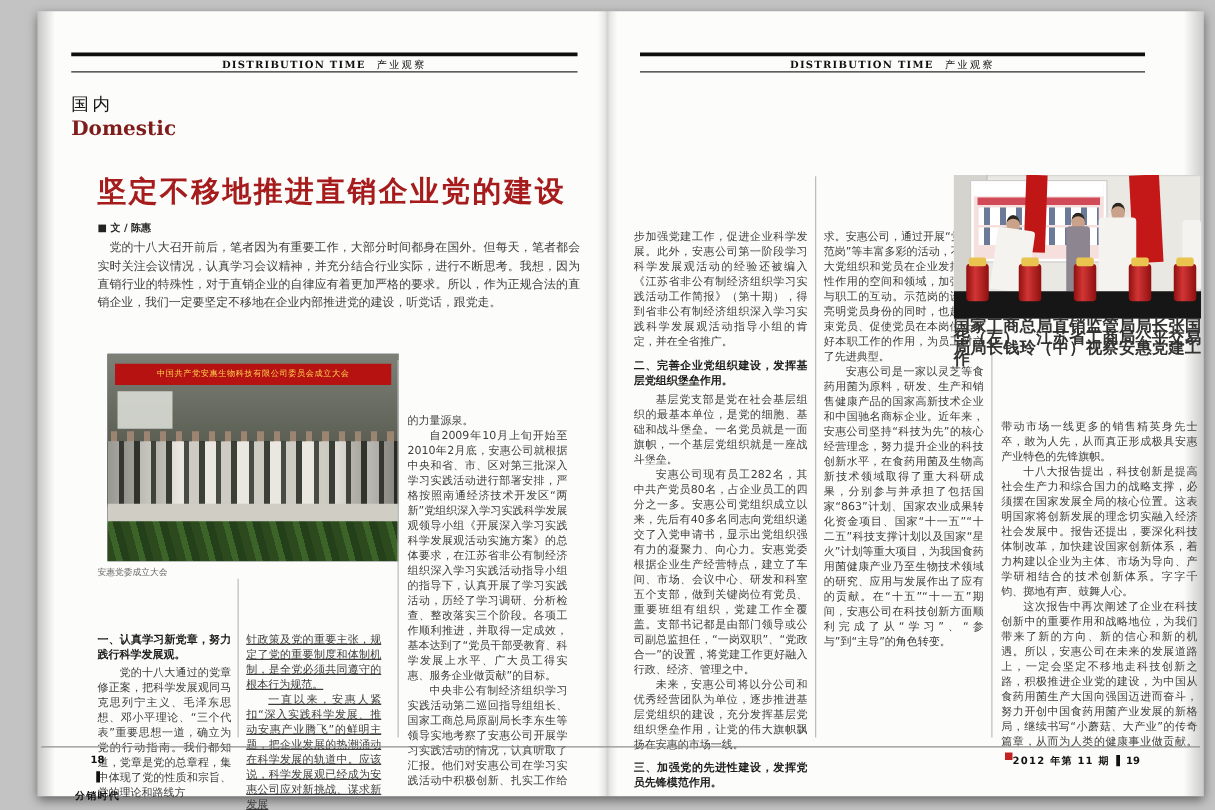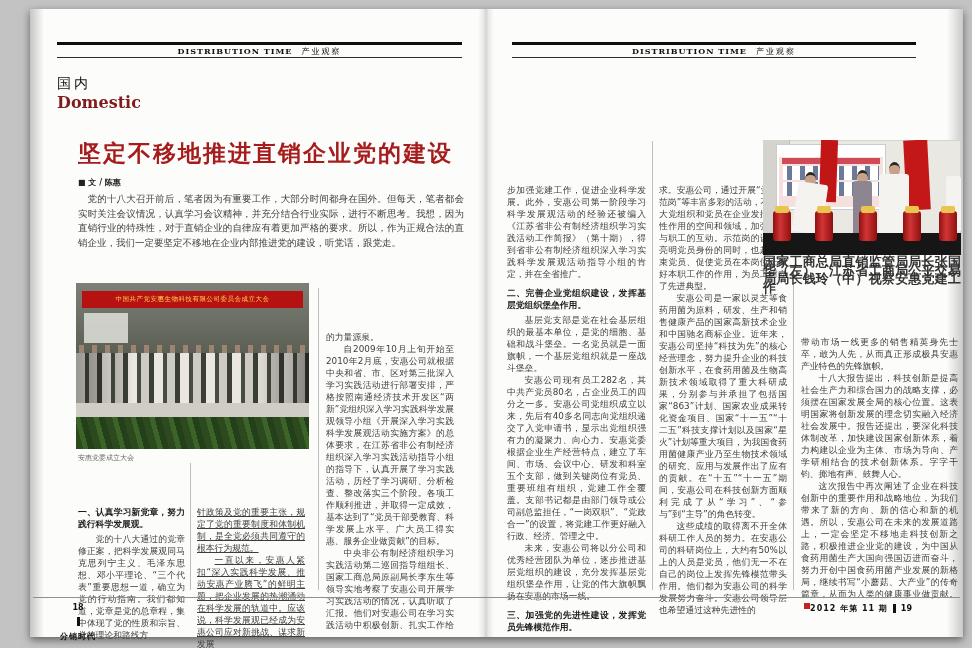--- a/index.html
+++ b/index.html
@@ -63,21 +63,21 @@
 
   #Rc1{left:507px;top:140px;width:139px;height:452px;overflow:hidden;}
   #Rdiv1{left:652px;top:141px;height:449px;}
   #Rc2{left:659px;top:140px;width:128px;height:452px;overflow:hidden;}
   #Rdiv2{left:793px;top:283px;height:307px;}
   #Rc3{left:801px;top:292px;width:157px;height:298px;overflow:hidden;}
 
   .endmark{display:inline-block;width:6px;height:6px;background:#c42222;margin-left:3px;}
 
   
-  #photoL{left:76px;top:283px;width:233px;height:166px;background:#0f172a;overflow:hidden;
+  #photoL{left:86px;top:283px;width:233px;height:166px;background:#0f172a;overflow:hidden;
           box-shadow:0 0 0 1px #cfcfcb inset;}
   #photoL .wall{position:absolute;left:0;top:0;width:100%;height:70px;
           background:linear-gradient(#7d8076,#5c5f54);}
   #photoL .banner{position:absolute;left:6px;top:8px;right:6px;height:17px;background:#b61212;
           color:#ffd34d;font-size:6.5px;line-height:17px;text-align:center;letter-spacing:.5px;
           white-space:nowrap;overflow:hidden;}
   #photoL .screen{position:absolute;left:8px;top:30px;width:44px;height:30px;background:#dfe2da;opacity:.85;}
   #photoL .heads{position:absolute;left:0;top:62px;width:100%;height:12px;
           background:repeating-linear-gradient(90deg,rgba(0,0,0,0) 0 3px,#9b8470 3px 8px,rgba(0,0,0,0) 8px 13px);}
   #photoL .crowd{position:absolute;left:0;top:70px;width:100%;height:52px;
@@ -182,21 +182,20 @@
   <p class="ind">基层党支部是党在社会基层组织的最基本单位，是党的细胞、基础和战斗堡垒。一名党员就是一面旗帜，一个基层党组织就是一座战斗堡垒。</p>
   <p class="ind">安惠公司现有员工282名，其中共产党员80名，占企业员工的四分之一多。安惠公司党组织成立以来，先后有40多名同志向党组织递交了入党申请书，显示出党组织强有力的凝聚力、向心力。安惠党委根据企业生产经营特点，建立了车间、市场、会议中心、研发和科室五个支部，做到关键岗位有党员、重要班组有组织，党建工作全覆盖。支部书记都是由部门领导或公司副总监担任，“一岗双职”、“党政合一”的设置，将党建工作更好融入行政、经济、管理之中。</p>
   <p class="ind">未来，安惠公司将以分公司和优秀经营团队为单位，逐步推进基层党组织的建设，充分发挥基层党组织堡垒作用，让党的伟大旗帜飘扬在安惠的市场一线。</p>
   <p class="bh">三、加强党的先进性建设，发挥党员先锋模范作用。</p>
 
 </div>
 <div class="abs vdiv" id="Rdiv1"></div>
 <div class="abs col" id="Rc2">
   <p>求。安惠公司，通过开展“党员示范岗”等丰富多彩的活动，不断扩大党组织和党员在企业发挥先进性作用的空间和领域，加强党员与职工的互动。示范岗的设置在亮明党员身份的同时，也起到约束党员、促使党员在本岗位上做好本职工作的作用，为员工树立了先进典型。</p>
   <p class="ind">安惠公司是一家以灵芝等食药用菌为原料，研发、生产和销售健康产品的国家高新技术企业和中国驰名商标企业。近年来，安惠公司坚持“科技为先”的核心经营理念，努力提升企业的科技创新水平，在食药用菌及生物高新技术领域取得了重大科研成果，分别参与并承担了包括国家“863”计划、国家农业成果转化资金项目、国家“十一五”“十二五”科技支撑计划以及国家“星火”计划等重大项目，为我国食药用菌健康产业乃至生物技术领域的研究、应用与发展作出了应有的贡献。在“十五”“十一五”期间，安惠公司在科技创新方面顺利完成了从“学习”、“参与”到“主导”的角色转变。</p>
-  <p class="ind">这些成绩的取得离不开全体科研工作人员的努力。在安惠公司的科研岗位上，大约有50%以上的人员是党员，他们无一不在自己的岗位上发挥先锋模范带头作用。他们都为安惠公司的科学发展努力奋斗。安惠公司领导层也希望通过这种先进性的</p>
 </div>
 <div class="abs vdiv" id="Rdiv2"></div>
 <div class="abs col" id="Rc3">
   <p>带动市场一线更多的销售精英身先士卒，敢为人先，从而真正形成极具安惠产业特色的先锋旗帜。</p>
   <p class="ind">十八大报告提出，科技创新是提高社会生产力和综合国力的战略支撑，必须摆在国家发展全局的核心位置。这表明国家将创新发展的理念切实融入经济社会发展中。报告还提出，要深化科技体制改革，加快建设国家创新体系，着力构建以企业为主体、市场为导向、产学研相结合的技术创新体系。字字千钧、掷地有声、鼓舞人心。</p>
   <p class="ind"><span>这次报告中再次阐述了企业在科技创新中的重要作用和战略地位，为我们带来了新的方向、新的信心和新的机遇。所以，安惠公司在未来的发展道路上，一定会坚定不移地走科技创新之路，积极推进企业党的建设，为中国从食药用菌生产大国向强国迈进而奋斗，努力开创中国食药用菌产业发展的新格局，继续书写“小蘑菇、大产业”的传奇篇章，从而为人类的健康事业做贡献。</span><span class="endmark"></span></p>
 </div>
 
 <div class="abs" id="photoR">
   <div class="door"></div>

